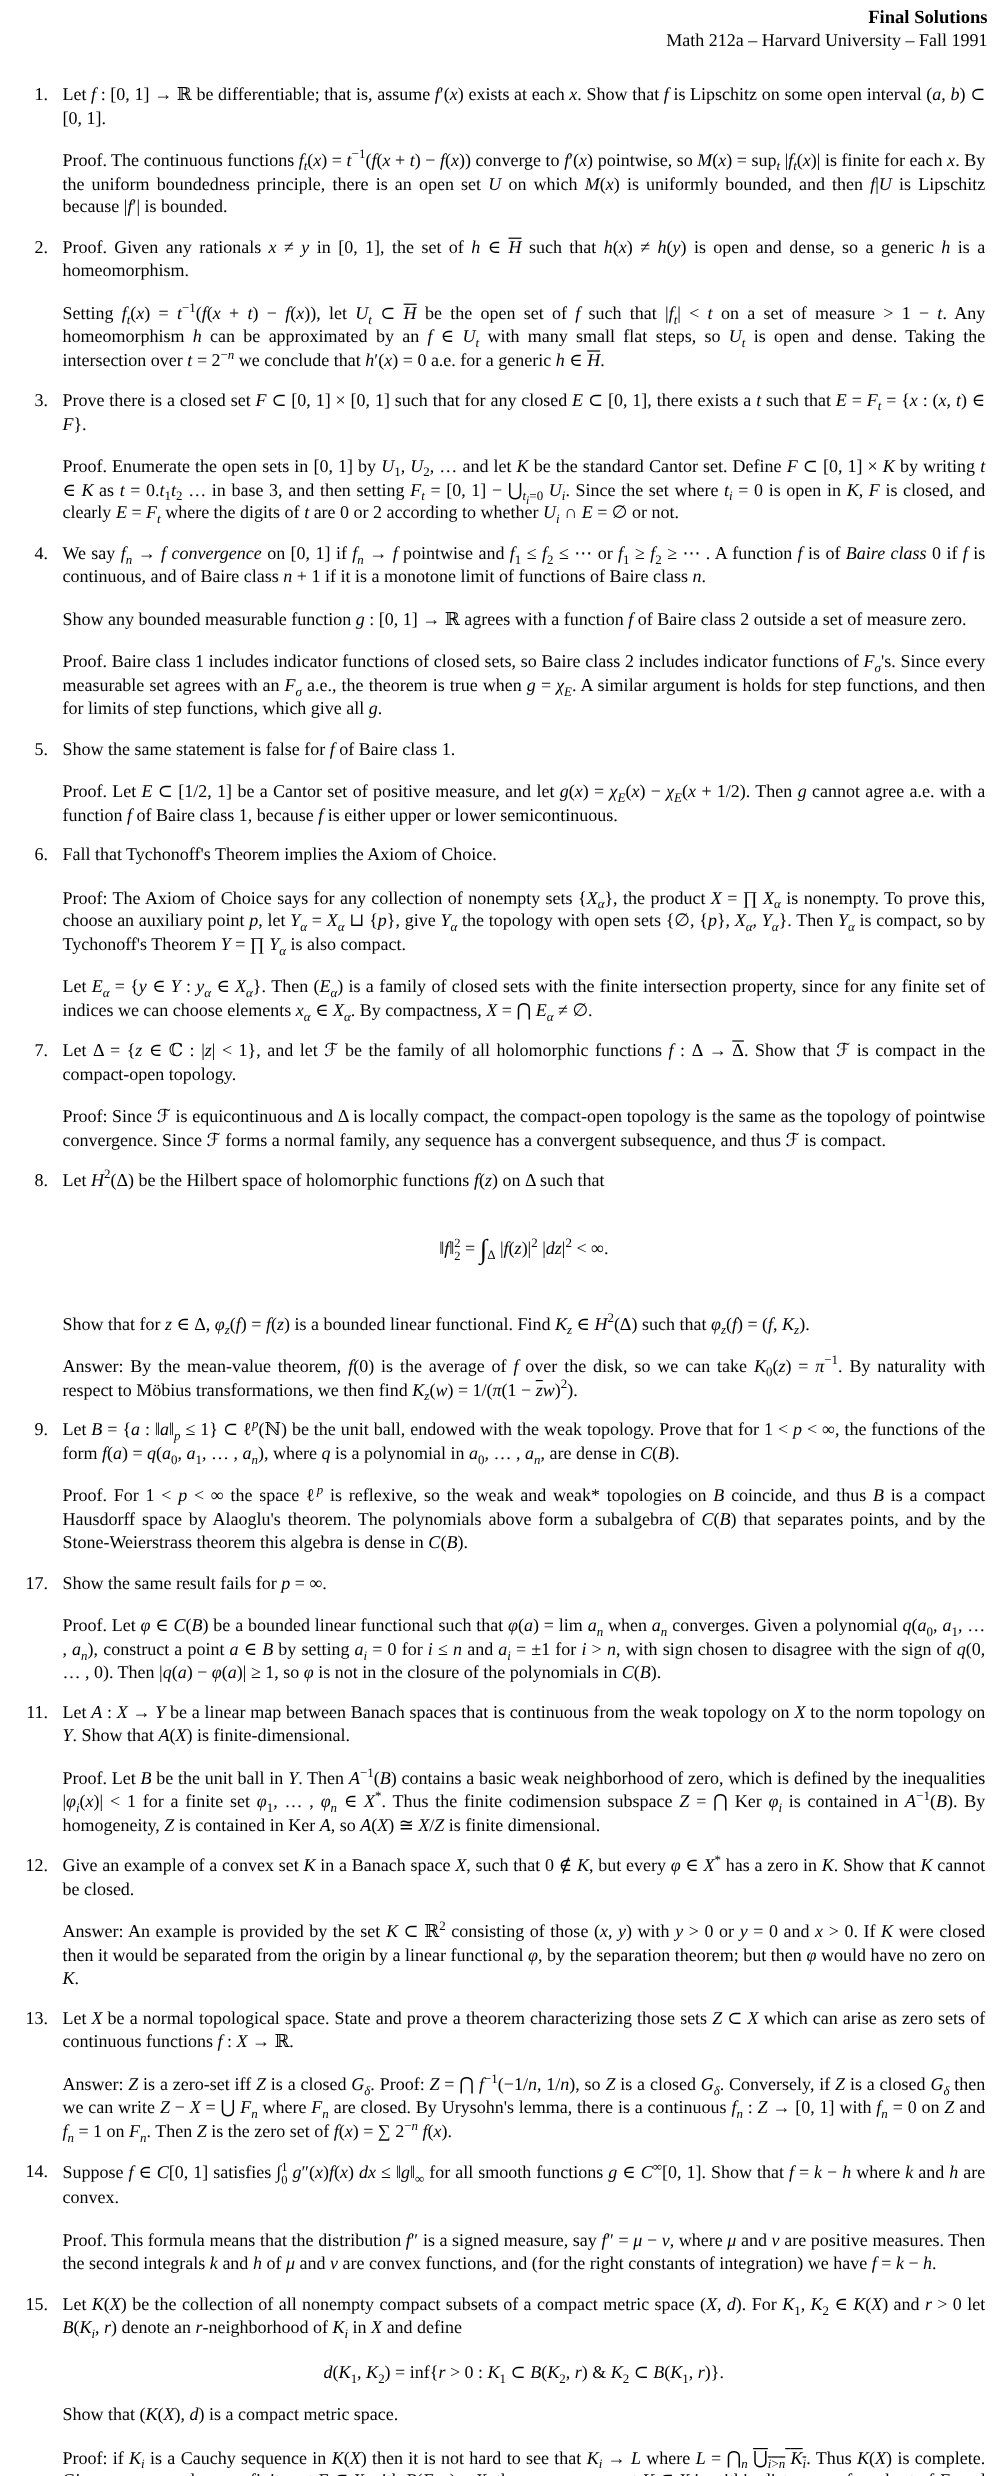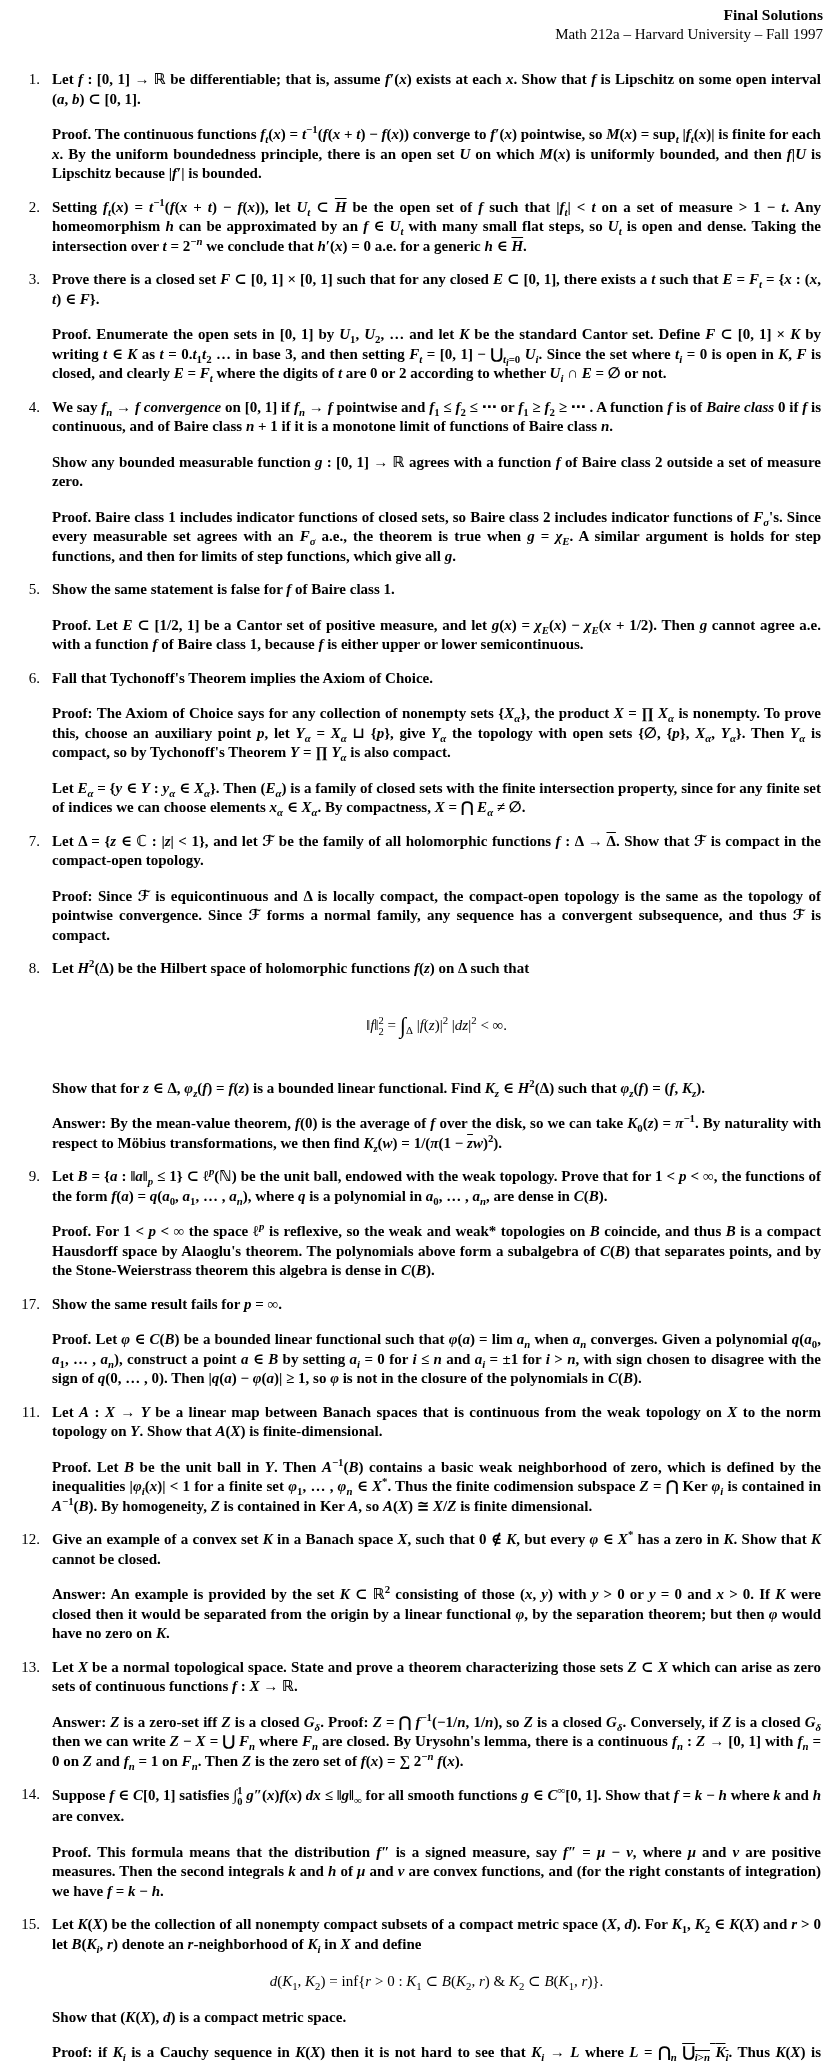--- a/index.html
+++ b/index.html
@@ -8,53 +8,54 @@
     padding:5px 8px 24px 4px;background:#ffffff;color:#000000;
     font-family:"Liberation Serif","DejaVu Serif","DejaVu Sans",serif;
     font-size:15px;line-height:1.3;
   }
   .header{text-align:right;margin-bottom:26px;}
   .header .title{font-weight:bold;font-size:15.5px;}
   .header div{line-height:1.28;}
   .problem{display:flex;margin-top:14px;}
   .num{flex:0 0 36px;text-align:right;padding-right:12px;}
   .pbody{flex:1;min-width:0;padding-right:2px;}
-  .pbody p{margin:16px 0 0 0;text-align:justify;font-weight:bold;}
+  .pbody p{margin:16px 0 0 0;text-align:justify;}
   .pbody p:first-child{margin-top:0;}
   .display{text-align:center;margin:18px 0 14px 0;}
   .display.big{margin:36px 0 42px 0;}
   sub,sup{font-size:0.72em;line-height:0;}
   sub sub, sub i sub{font-size:0.9em;}
   .bar{text-decoration:overline;}
   .ss{display:inline-block;vertical-align:-0.5em;line-height:1.05;font-size:0.7em;text-align:left;}
   .ss span{display:block;}
   .int{font-size:1.5em;vertical-align:-0.15em;line-height:0;}
   i{font-style:italic;}
 </style>
 </head>
 <body>
 
 <div class="page">
 
   <div class="header">
     <div class="title">Final Solutions</div>
-    <div class="course">Math 212a – Harvard University – Fall 1997</div>
+    <div class="course">Math 212a – Harvard University – Fall 1991</div>
   </div>
 
   <div class="problem">
     <div class="num">1.</div>
     <div class="pbody">
       <p>Let <i>f</i> : [0, 1] → ℝ be differentiable; that is, assume <i>f</i>′(<i>x</i>) exists at each <i>x</i>. Show that <i>f</i> is Lipschitz on some open interval (<i>a</i>, <i>b</i>) ⊂ [0, 1].</p>
       <p>Proof. The continuous functions <i>f<sub>t</sub></i>(<i>x</i>) = <i>t</i><sup>−1</sup>(<i>f</i>(<i>x</i> + <i>t</i>) − <i>f</i>(<i>x</i>)) converge to <i>f</i>′(<i>x</i>) pointwise, so <i>M</i>(<i>x</i>) = sup<sub><i>t</i></sub> |<i>f<sub>t</sub></i>(<i>x</i>)| is finite for each <i>x</i>. By the uniform boundedness principle, there is an open set <i>U</i> on which <i>M</i>(<i>x</i>) is uniformly bounded, and then <i>f</i>|<i>U</i> is Lipschitz because |<i>f</i>′| is bounded.</p>
     </div>
   </div>
 
   <div class="problem">
     <div class="num">2.</div>
     <div class="pbody">
+      <p>Proof. Given any rationals <i>x</i> ≠ <i>y</i> in [0, 1], the set of <i>h</i> ∈ <span class="bar"><i>H</i></span> such that <i>h</i>(<i>x</i>) ≠ <i>h</i>(<i>y</i>) is open and dense, so a generic <i>h</i> is a homeomorphism.</p>
       <p>Setting <i>f<sub>t</sub></i>(<i>x</i>) = <i>t</i><sup>−1</sup>(<i>f</i>(<i>x</i> + <i>t</i>) − <i>f</i>(<i>x</i>)), let <i>U<sub>t</sub></i> ⊂ <span class="bar"><i>H</i></span> be the open set of <i>f</i> such that |<i>f<sub>t</sub></i>| &lt; <i>t</i> on a set of measure &gt; 1 − <i>t</i>. Any homeomorphism <i>h</i> can be approximated by an <i>f</i> ∈ <i>U<sub>t</sub></i> with many small flat steps, so <i>U<sub>t</sub></i> is open and dense. Taking the intersection over <i>t</i> = 2<sup>−<i>n</i></sup> we conclude that <i>h</i>′(<i>x</i>) = 0 a.e. for a generic <i>h</i> ∈ <span class="bar"><i>H</i></span>.</p>
     </div>
   </div>
 
   <div class="problem">
     <div class="num">3.</div>
     <div class="pbody">
       <p>Prove there is a closed set <i>F</i> ⊂ [0, 1] × [0, 1] such that for any closed <i>E</i> ⊂ [0, 1], there exists a <i>t</i> such that <i>E</i> = <i>F<sub>t</sub></i> = {<i>x</i> : (<i>x</i>, <i>t</i>) ∈ <i>F</i>}.</p>
       <p>Proof. Enumerate the open sets in [0, 1] by <i>U</i><sub>1</sub>, <i>U</i><sub>2</sub>, … and let <i>K</i> be the standard Cantor set. Define <i>F</i> ⊂ [0, 1] × <i>K</i> by writing <i>t</i> ∈ <i>K</i> as <i>t</i> = 0.<i>t</i><sub>1</sub><i>t</i><sub>2</sub> … in base 3, and then setting <i>F<sub>t</sub></i> = [0, 1] − ⋃<sub><i>t<sub>i</sub></i>=0</sub> <i>U<sub>i</sub></i>. Since the set where <i>t<sub>i</sub></i> = 0 is open in <i>K</i>, <i>F</i> is closed, and clearly <i>E</i> = <i>F<sub>t</sub></i> where the digits of <i>t</i> are 0 or 2 according to whether <i>U<sub>i</sub></i> ∩ <i>E</i> = ∅ or not.</p>
     </div>

